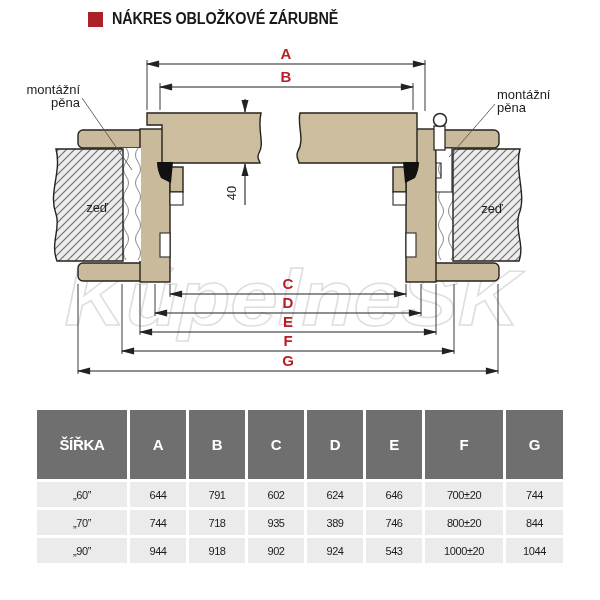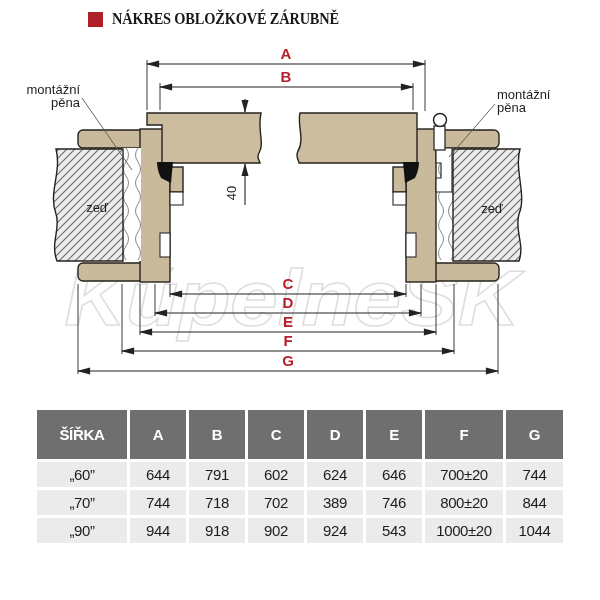--- a/index.html
+++ b/index.html
@@ -1,27 +1,27 @@
 <!DOCTYPE html>
 <html><head>
 <meta charset="utf-8">
 <style>
   html,body{margin:0;padding:0;}
   body{width:600px;height:600px;background:#ffffff;font-family:"Liberation Sans",sans-serif;}
   #stage{position:relative;width:600px;height:600px;overflow:hidden;background:#fff;}
-  .title-row{position:absolute;left:88px;top:10px;display:flex;align-items:center;gap:9px;font-family:Liberation Serif, serif;}
+  .title-row{position:absolute;left:88px;top:10px;display:flex;align-items:center;gap:9px;}
   .title-sq{width:15px;height:15px;background:#ae2028;flex:0 0 auto;}
   .title-text{font-weight:bold;font-size:16px;color:#181818;letter-spacing:-0.2px;
               transform:scaleX(0.9);transform-origin:left center;white-space:nowrap;}
   svg.diagram{position:absolute;left:0;top:0;}
   table.dims{position:absolute;left:34px;top:407px;border-collapse:separate;border-spacing:3px;
              table-layout:fixed;width:532px;}
   table.dims th{background:#6f6f6f;color:#ffffff;font-weight:bold;font-size:15px;
-                height:37px;text-align:center;letter-spacing:-0.3px;padding:6px;}
-  table.dims td{background:#ebebeb;color:#1c1c1c;font-size:15px;height:25px;
+                height:37px;text-align:center;letter-spacing:-0.3px;padding:16px;}
+  table.dims td{background:#ebebeb;color:#1c1c1c;font-size:11px;height:25px;
                 text-align:center;letter-spacing:-0.4px;padding:0;}
   .c0{width:90px}.c1{width:56px}.c2{width:56px}.c3{width:56px}.c4{width:56px}
   .c5{width:56px}.c6{width:78px}.c7{width:57px}
 </style>
 </head>
 <body>
 
 <div id="stage">
 
   <div class="title-row">
@@ -172,21 +172,21 @@
       <td>602</td>
       <td>624</td>
       <td>646</td>
       <td>700±20</td>
       <td>744</td>
     </tr>
     <tr>
       <td>„70”</td>
       <td>744</td>
       <td>718</td>
-      <td>702</td>
+      <td>935</td>
       <td>389</td>
       <td>746</td>
       <td>800±20</td>
       <td>844</td>
     </tr>
     <tr>
       <td>„90”</td>
       <td>944</td>
       <td>918</td>
       <td>902</td>

